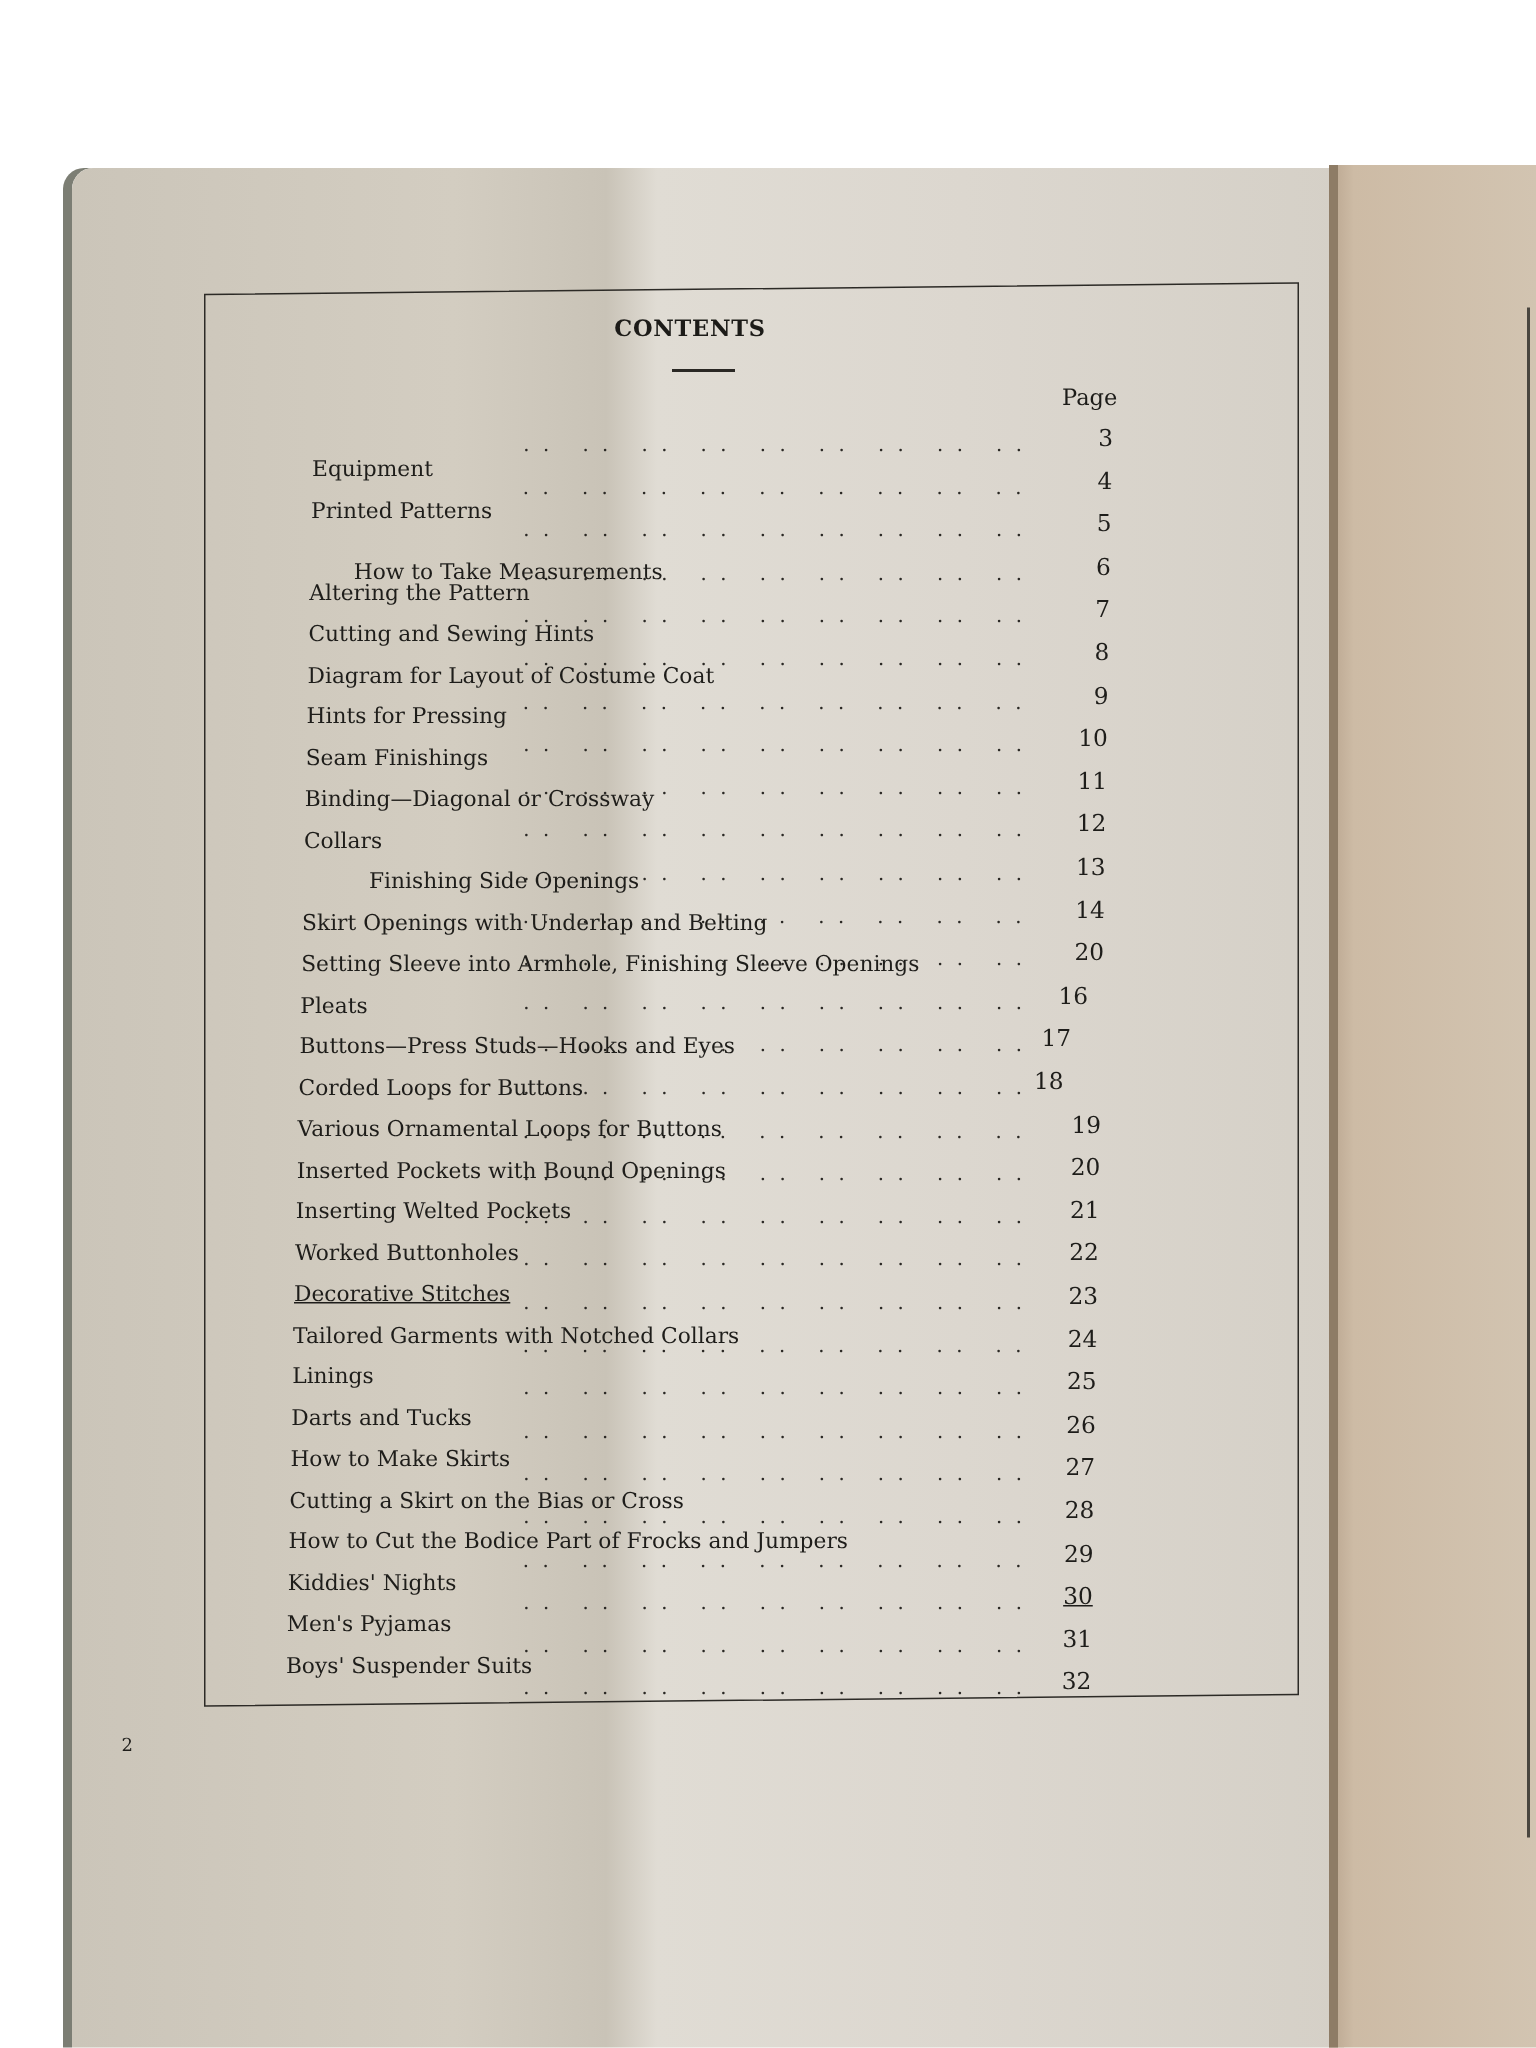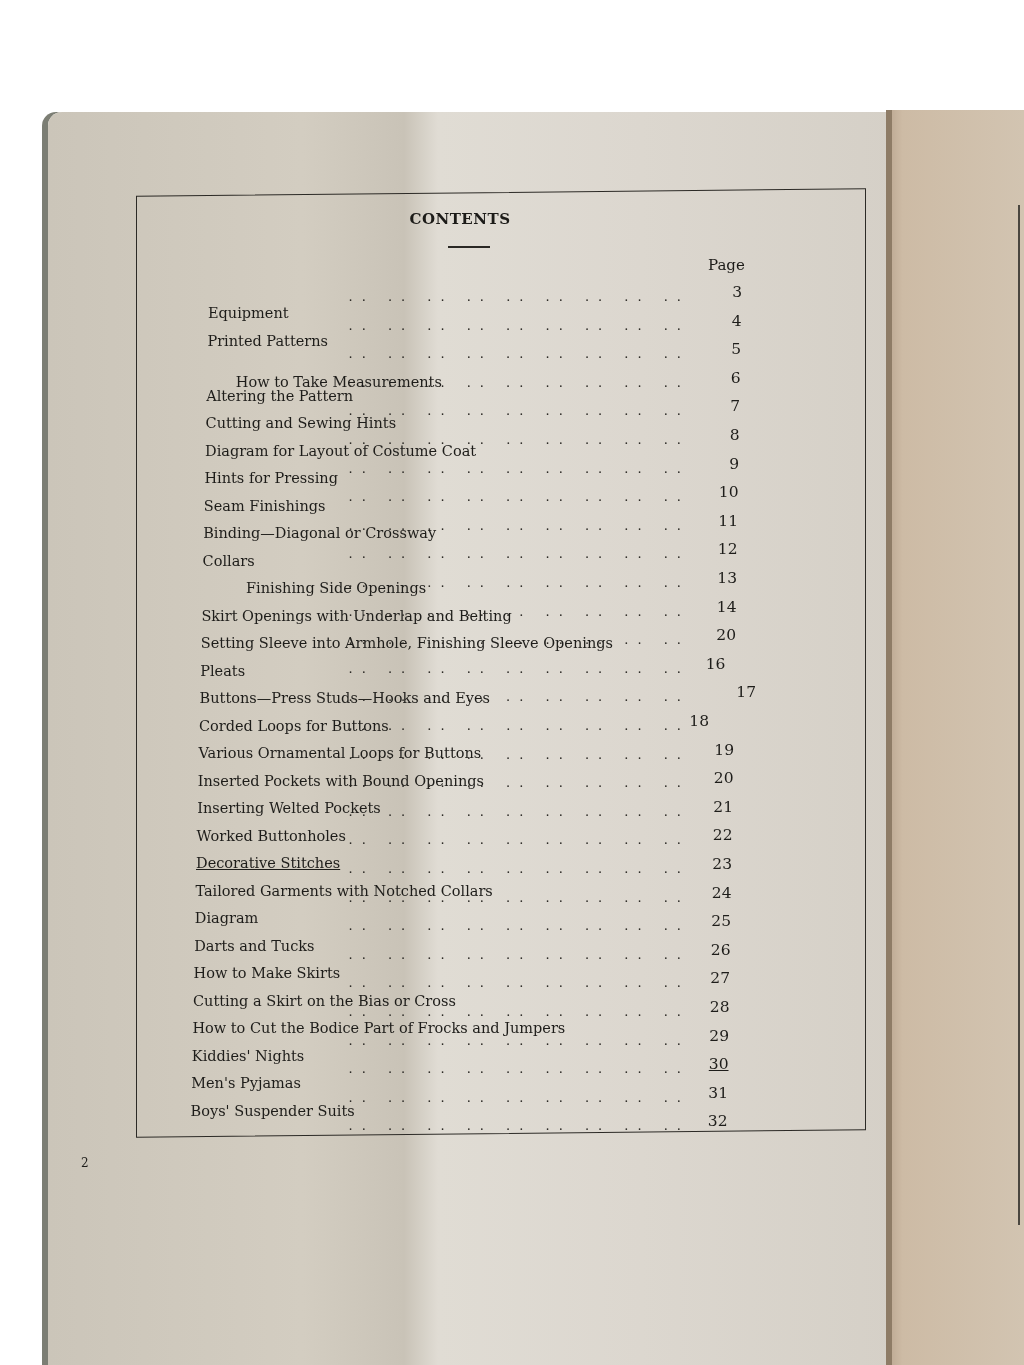--- a/index.html
+++ b/index.html
@@ -96,21 +96,21 @@
     <div class="leader" style="left: 341.4px; top: 603.6px; width: 348.6px; overflow: hidden; text-align: right; direction: rtl;">.. .. .. .. .. .. .. .. .. .. .. ..</div>
     <div class="num" style="left: 696.5px; top: 597.6px;">14</div>
     <div class="entry" style="left: 200.8px; top: 635px; background: transparent;">Setting Sleeve into Armhole, Finishing Sleeve Openings</div>
     <div class="leader" style="left: 340.8px; top: 632.2px; width: 349.2px; overflow: hidden; text-align: right; direction: rtl;">.. .. .. .. .. .. .. .. .. .. .. ..</div>
     <div class="num" style="left: 696px; top: 626.2px;">20</div>
     <div class="entry" style="left: 200.2px; top: 662.5px; background: transparent;">Pleats</div>
     <div class="leader" style="left: 340.2px; top: 660.8px; width: 349.8px; overflow: hidden; text-align: right; direction: rtl;">.. .. .. .. .. .. .. .. .. .. .. ..</div>
     <div class="num" style="left: 695.5px; top: 654.8px; text-align: center;">16</div>
     <div class="entry" style="left: 199.6px; top: 690px; background: transparent;">Buttons—Press Studs—Hooks and Eyes</div>
     <div class="leader" style="left: 339.6px; top: 689.4px; width: 350.4px; overflow: hidden; text-align: right; direction: rtl;">.. .. .. .. .. .. .. .. .. .. .. ..</div>
-    <div class="num" style="left: 716px; top: 683.4px;">17</div>
+    <div class="num" style="left: 674px; top: 683.4px;">17</div>
     <div class="entry" style="left: 199px; top: 717.5px; background: transparent;">Corded Loops for Buttons</div>
     <div class="leader" style="left: 339px; top: 718px; width: 351px; overflow: hidden; text-align: right; direction: rtl;">.. .. .. .. .. .. .. .. .. .. .. ..</div>
     <div class="num" style="left: 669px; top: 712px;">18</div>
     <div class="entry" style="left: 198.4px; top: 745px; background: transparent;">Various Ornamental Loops for Buttons</div>
     <div class="leader" style="left: 338.4px; top: 746.6px; width: 351.6px; overflow: hidden; text-align: right; direction: rtl;">.. .. .. .. .. .. .. .. .. .. .. ..</div>
     <div class="num" style="left: 694px; top: 740.6px;">19</div>
     <div class="entry" style="left: 197.8px; top: 772.5px; background: transparent;">Inserted Pockets with Bound Openings</div>
     <div class="leader" style="left: 337.8px; top: 775.2px; width: 352.2px; overflow: hidden; text-align: right; direction: rtl;">.. .. .. .. .. .. .. .. .. .. .. ..</div>
     <div class="num" style="left: 693.5px; top: 769.2px;">20</div>
     <div class="entry" style="left: 197.2px; top: 800px; background: transparent;">Inserting Welted Pockets</div>
@@ -118,21 +118,21 @@
     <div class="num" style="left: 693px; top: 797.8px;">21</div>
     <div class="entry" style="left: 196.6px; top: 827.5px; background: transparent;">Worked Buttonholes</div>
     <div class="leader" style="left: 336.6px; top: 832.4px; width: 353.4px; overflow: hidden; text-align: right; direction: rtl;">.. .. .. .. .. .. .. .. .. .. .. ..</div>
     <div class="num" style="left: 692.5px; top: 826.4px;">22</div>
     <div class="entry" style="left: 196px; top: 855px; background: transparent; text-decoration: underline;">Decorative Stitches</div>
     <div class="leader" style="left: 336px; top: 861px; width: 354px; overflow: hidden; text-align: right; direction: rtl;">.. .. .. .. .. .. .. .. .. .. .. ..</div>
     <div class="num" style="left: 692px; top: 855px;">23</div>
     <div class="entry" style="left: 195.4px; top: 882.5px; background: transparent;">Tailored Garments with Notched Collars</div>
     <div class="leader" style="left: 335.4px; top: 889.6px; width: 354.6px; overflow: hidden; text-align: right; direction: rtl;">.. .. .. .. .. .. .. .. .. .. .. ..</div>
     <div class="num" style="left: 691.5px; top: 883.6px;">24</div>
-    <div class="entry" style="left: 194.8px; top: 910px; background: transparent;">Diagram</div>
+    <div class="entry" style="left: 194.8px; top: 910px; background: transparent;">Linings</div>
     <div class="leader" style="left: 334.8px; top: 918.2px; width: 355.2px; overflow: hidden; text-align: right; direction: rtl;">.. .. .. .. .. .. .. .. .. .. .. ..</div>
     <div class="num" style="left: 691px; top: 912.2px;">25</div>
     <div class="entry" style="left: 194.2px; top: 937.5px; background: transparent;">Darts and Tucks</div>
     <div class="leader" style="left: 334.2px; top: 946.8px; width: 355.8px; overflow: hidden; text-align: right; direction: rtl;">.. .. .. .. .. .. .. .. .. .. .. ..</div>
     <div class="num" style="left: 690.5px; top: 940.8px;">26</div>
     <div class="entry" style="left: 193.6px; top: 965px; background: transparent;">How to Make Skirts</div>
     <div class="leader" style="left: 333.6px; top: 975.4px; width: 356.4px; overflow: hidden; text-align: right; direction: rtl;">.. .. .. .. .. .. .. .. .. .. .. ..</div>
     <div class="num" style="left: 690px; top: 969.4px;">27</div>
     <div class="entry" style="left: 193px; top: 992.5px; background: transparent;">Cutting a Skirt on the Bias or Cross</div>
     <div class="leader" style="left: 333px; top: 1004px; width: 357px; overflow: hidden; text-align: right; direction: rtl;">.. .. .. .. .. .. .. .. .. .. .. ..</div>

